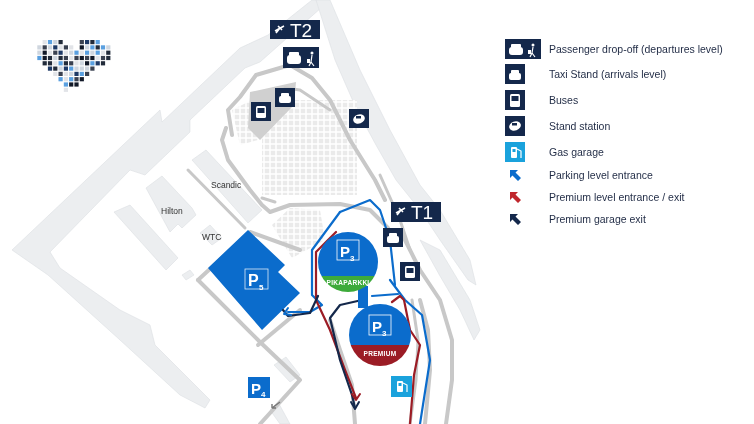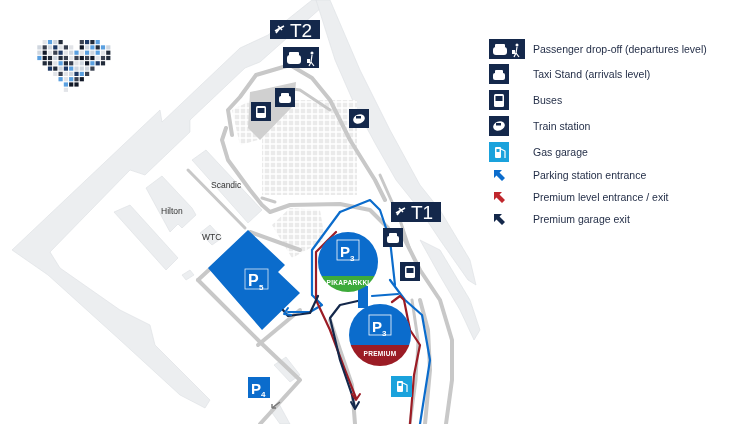--- a/index.html
+++ b/index.html
@@ -1,20 +1,20 @@
 <!DOCTYPE html>
 <html><head>
 <meta charset="utf-8">
 <style>
   html, body { margin: 0; padding: 0; background: #ffffff; }
   body { width: 754px; height: 424px; position: relative; overflow: hidden; font-family: "Liberation Sans", sans-serif; }
   #map { position: absolute; left: 0; top: 0; width: 754px; height: 424px; }
   .lbl { font-family: "Liberation Sans", sans-serif; font-size: 8.5px; fill: #333; }
   .legend { position: absolute; left: 489px; top: 38px; width: 265px; }
-  .legend-item { position: absolute; left: 0; height: 22px; display: flex; align-items: center; }
+  .legend-item { position: absolute; left: 16px; height: 22px; display: flex; align-items: center; }
   .legend-text { position: absolute; left: 44px; white-space: nowrap; font-size: 10.5px; color: #1f2a44; font-family: "Liberation Sans", sans-serif; }
   .term-label { font-family: "Liberation Sans", sans-serif; font-size: 19px; fill: #ffffff; }
   .p-label { font-family: "Liberation Sans", sans-serif; fill: #ffffff; font-weight: bold; }
   .band-label { font-family: "Liberation Sans", sans-serif; font-size: 6.5px; font-weight: bold; fill: #ffffff; letter-spacing: 0.3px; }
 </style>
 </head>
 <body>
 
 <svg id="map" viewBox="0 0 754 424" xmlns="http://www.w3.org/2000/svg">
   <defs>
@@ -301,36 +301,36 @@
       <rect x="6.5" y="7" width="7" height="5" fill="#14284b"></rect>
     </svg>
     <span class="legend-text">Buses</span>
   </div>
   <div class="legend-item" style="top:77px">
     <svg width="22" height="22">
       <rect x="0" y="1" width="20" height="20" fill="#14284b"></rect>
       <ellipse cx="10" cy="11" rx="6" ry="4.5" fill="#fff" transform="rotate(-20 10 11)"></ellipse>
       <rect x="7" y="8" width="5" height="2.5" fill="#14284b"></rect>
     </svg>
-    <span class="legend-text">Train station</span>
+    <span class="legend-text">Stand station</span>
   </div>
   <div class="legend-item" style="top:103px">
     <svg width="22" height="22">
       <rect x="0" y="1" width="20" height="20" fill="#1aa2dc"></rect>
       <rect x="6" y="6" width="6" height="11" rx="1" fill="#fff"></rect>
       <rect x="7.5" y="8" width="3" height="3" fill="#1aa2dc"></rect>
       <path d="M12,8 L16,10 16,17" stroke="#fff" stroke-width="1.2" fill="none"></path>
     </svg>
     <span class="legend-text">Gas garage</span>
   </div>
   <div class="legend-item" style="top:126px">
     <svg width="22" height="22">
       <path d="M5,6 L13,6 L10.5,8.5 L16,14 L13,17 L7.5,11.5 L5,14 Z" fill="#0b6ccc"></path>
     </svg>
-    <span class="legend-text">Parking station entrance</span>
+    <span class="legend-text">Parking level entrance</span>
   </div>
   <div class="legend-item" style="top:148px">
     <svg width="22" height="22">
       <path d="M5,6 L13,6 L10.5,8.5 L16,14 L13,17 L7.5,11.5 L5,14 Z" fill="#c0272d"></path>
     </svg>
     <span class="legend-text">Premium level entrance / exit</span>
   </div>
   <div class="legend-item" style="top:170px">
     <svg width="22" height="22">
       <path d="M5,6 L13,6 L10.5,8.5 L16,14 L13,17 L7.5,11.5 L5,14 Z" fill="#14284b"></path>

